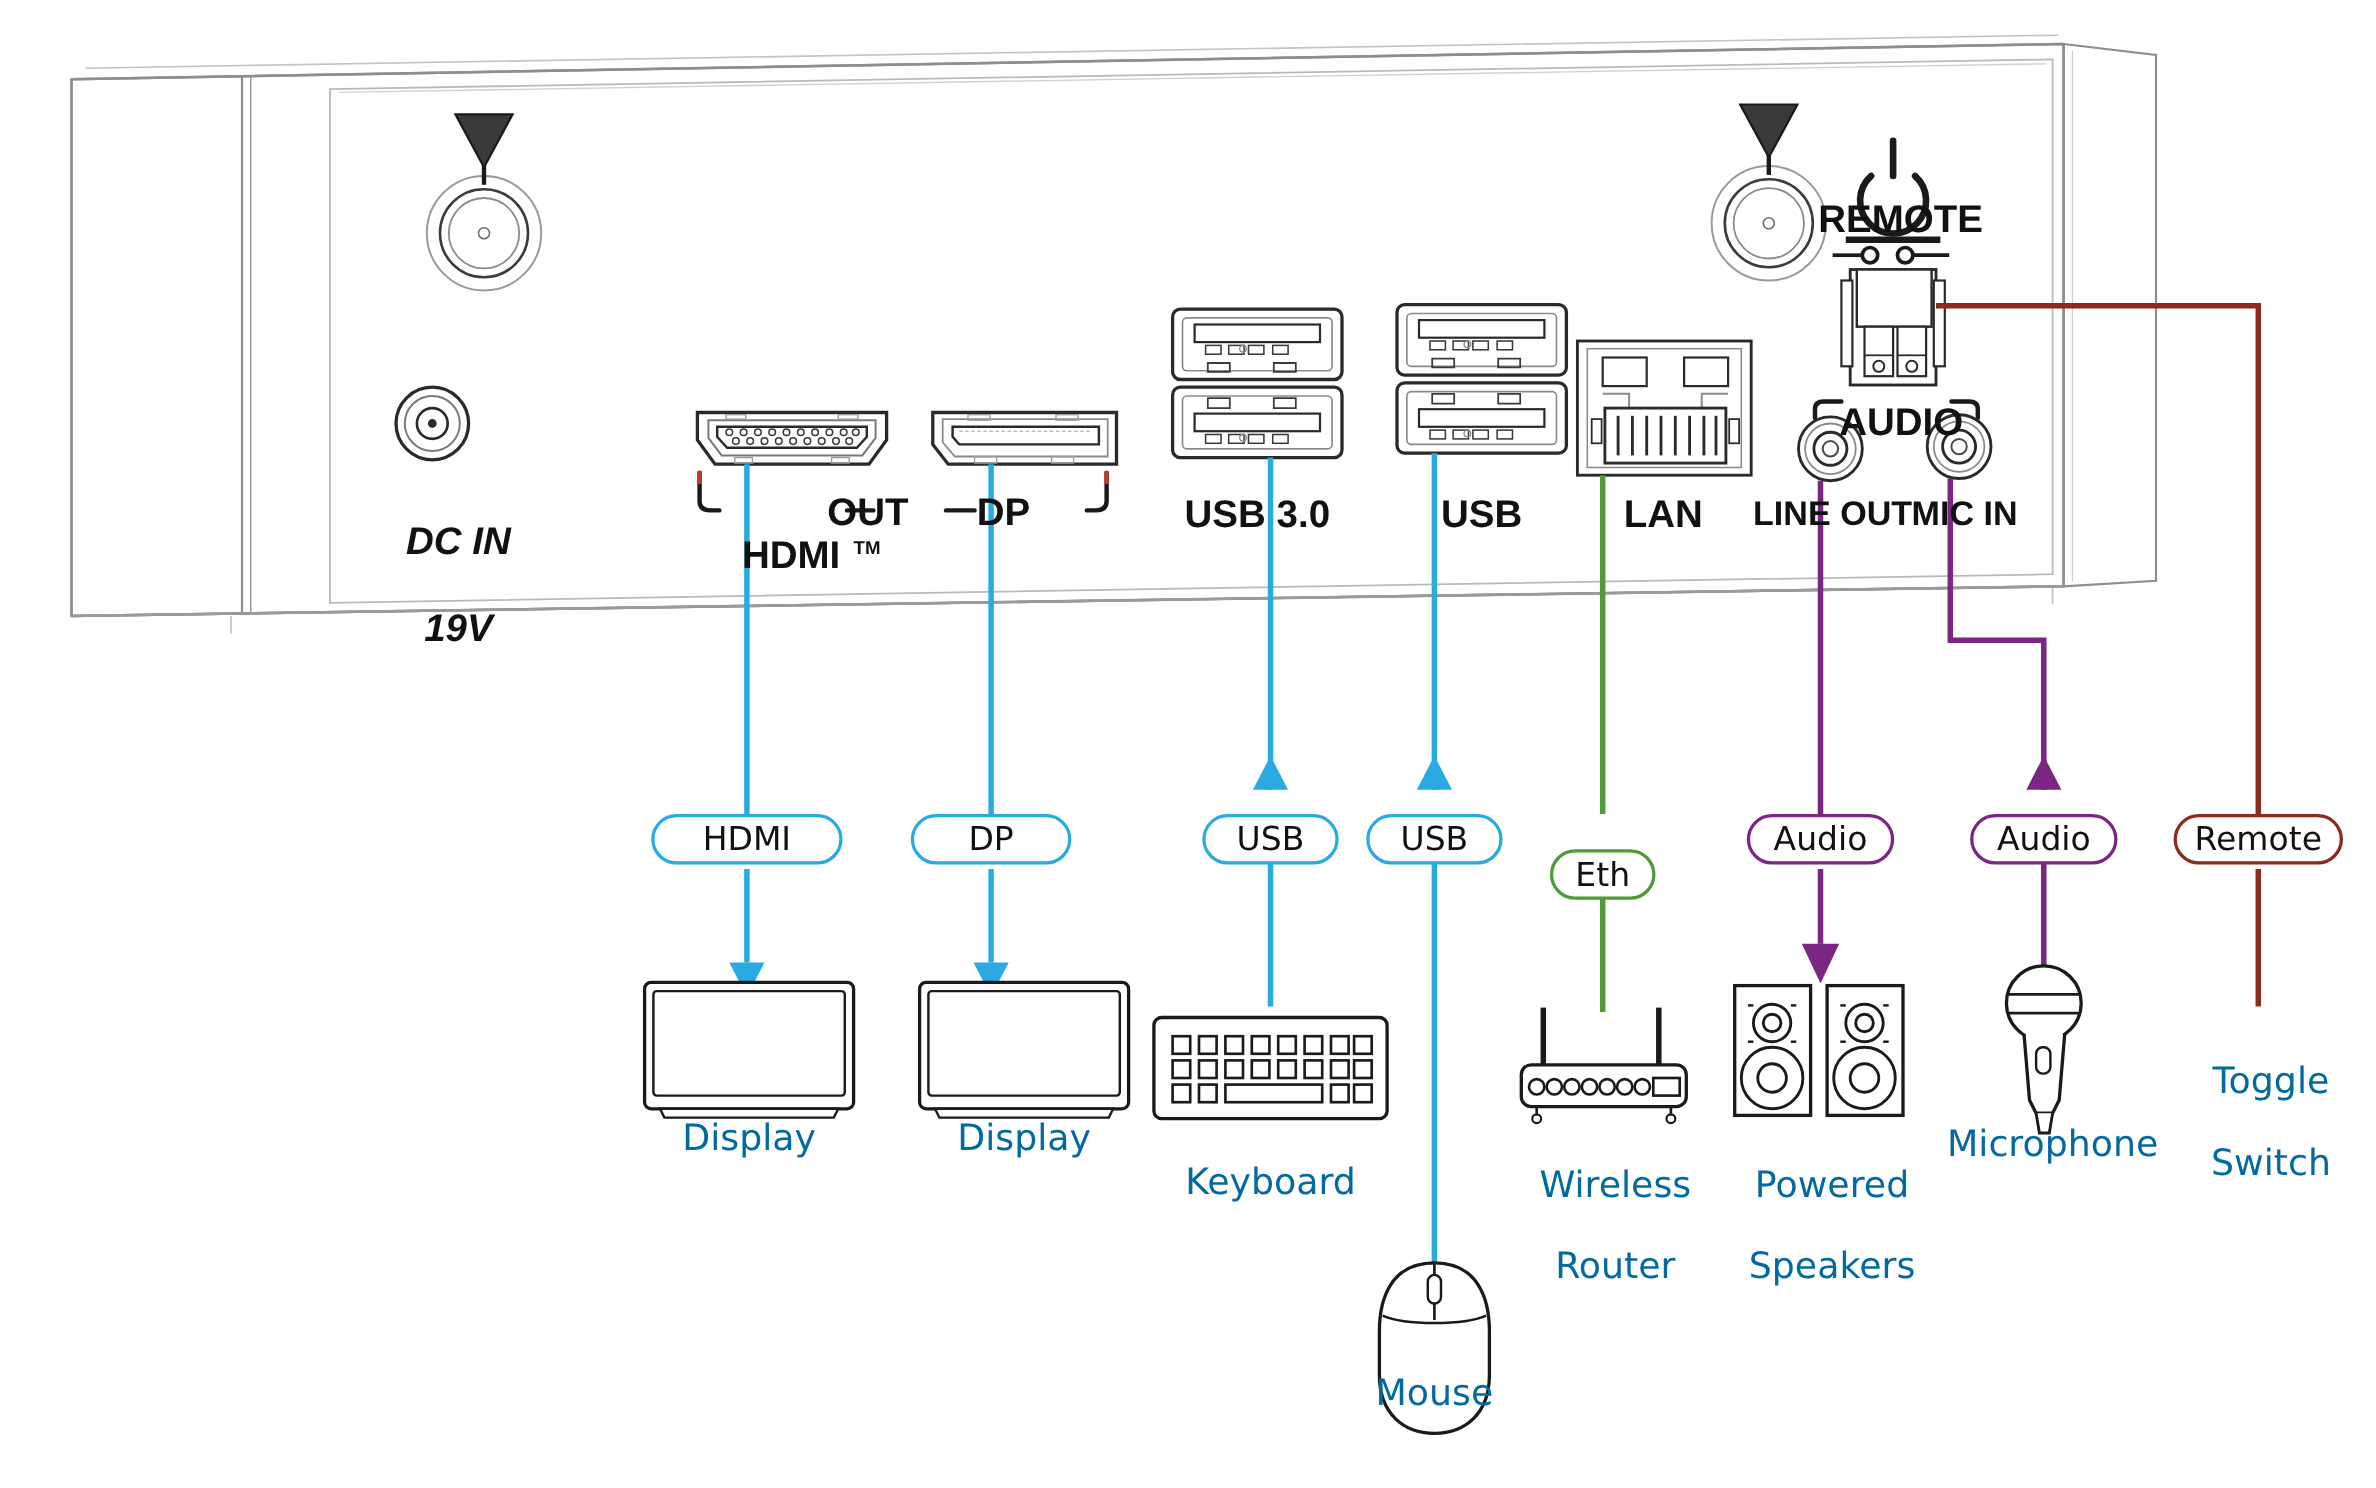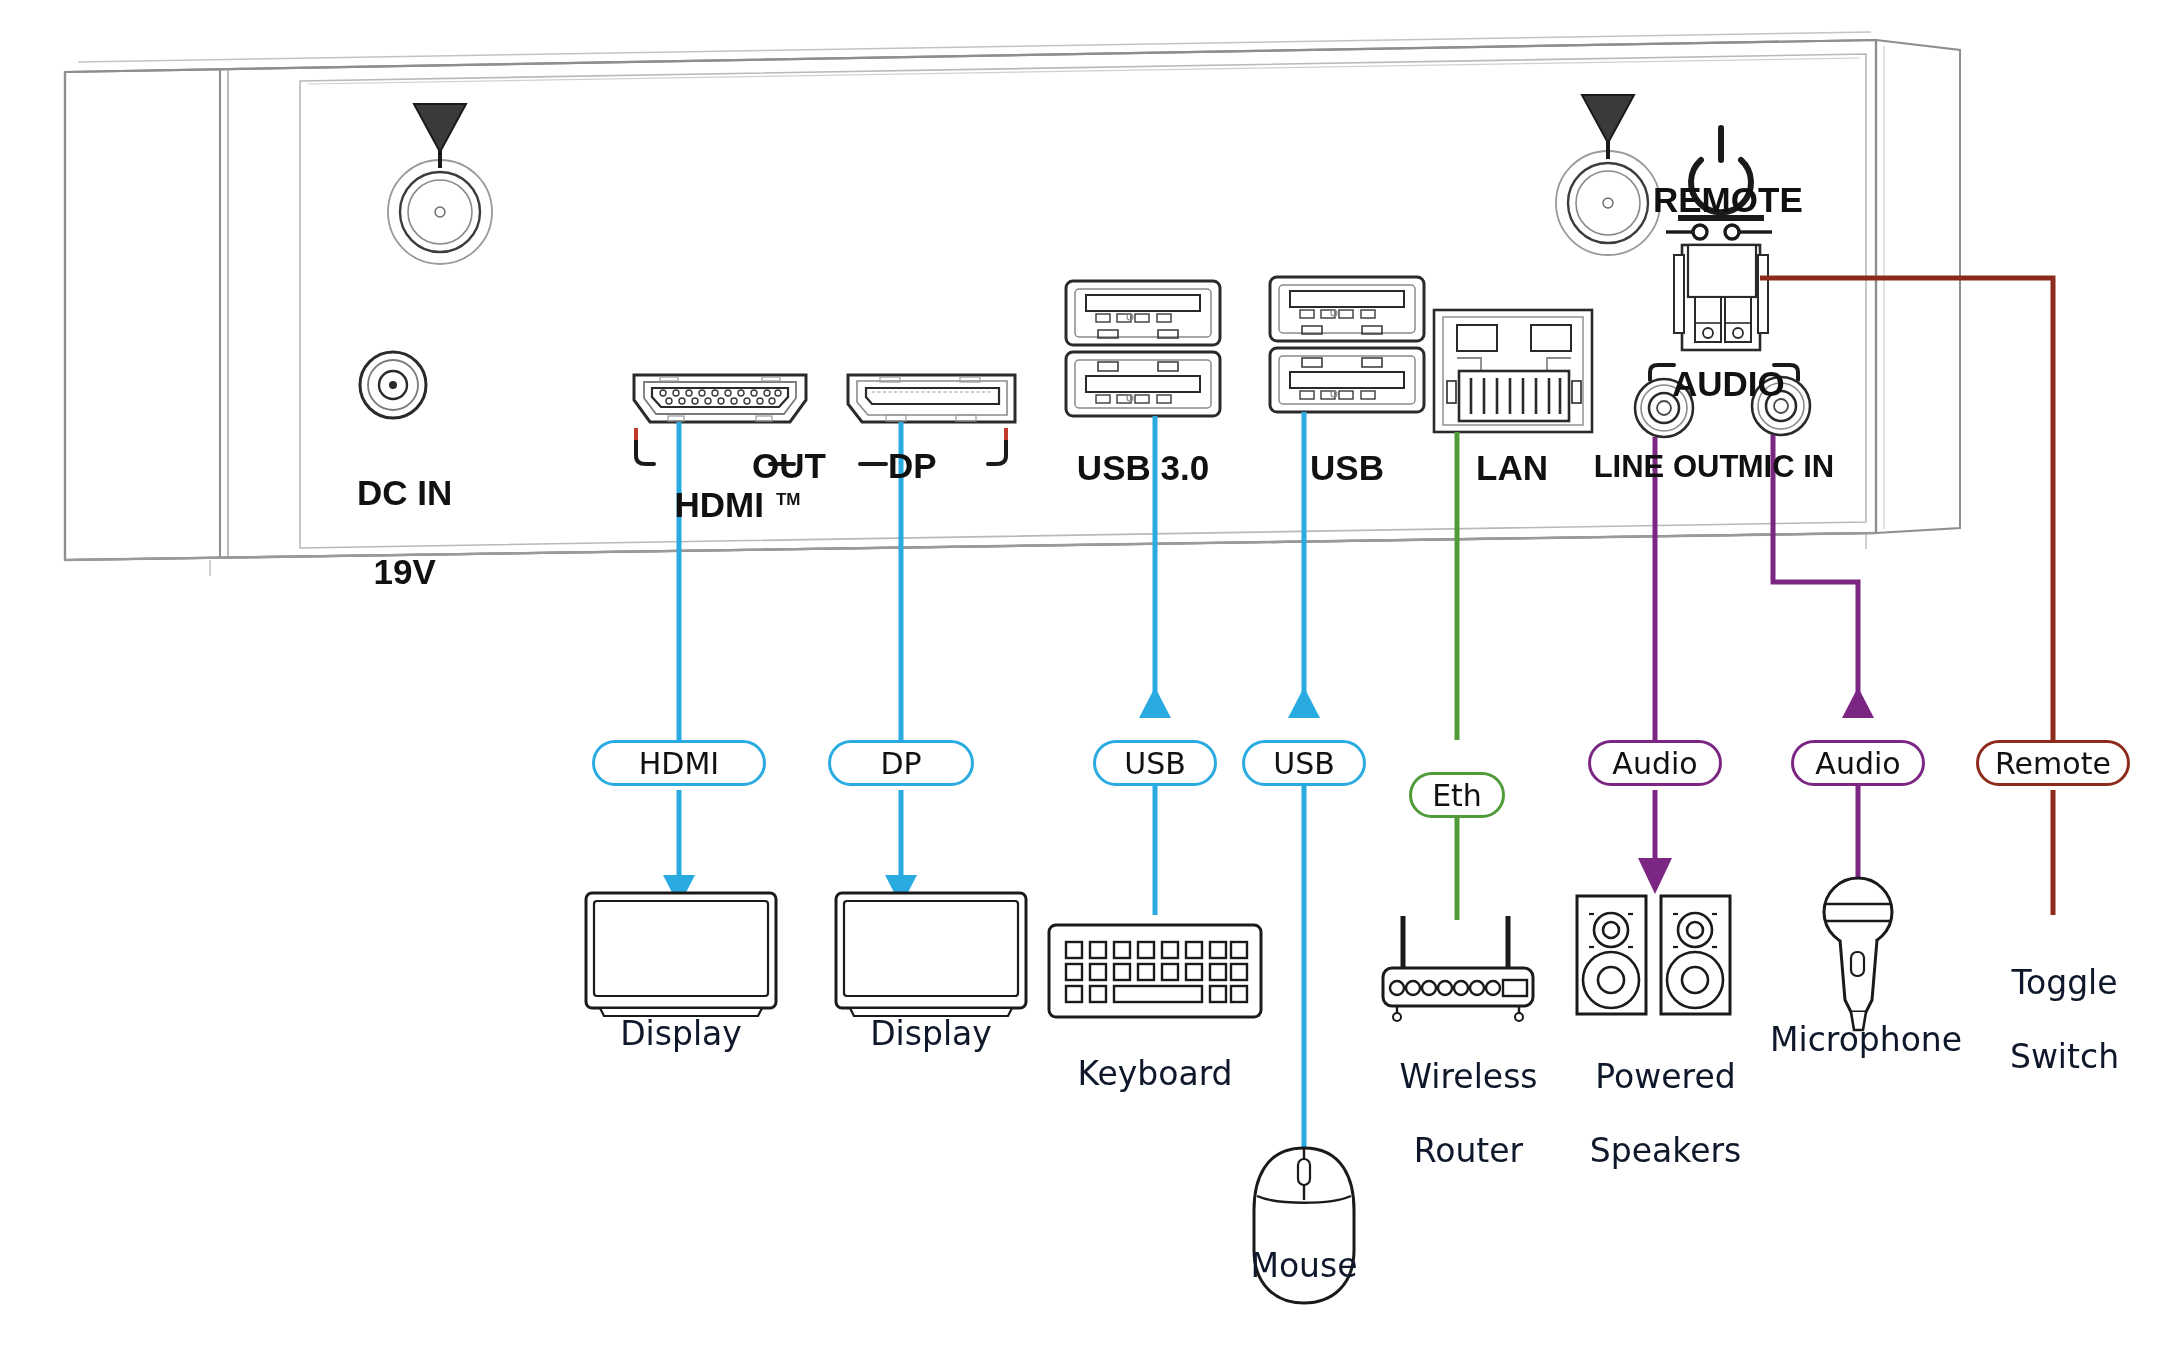--- a/index.html
+++ b/index.html
@@ -15,21 +15,21 @@
   .silk{
     font-family:"Liberation Sans", sans-serif;
     font-weight:bold;font-size:35px;color:#111;text-align:center;
     letter-spacing:0px;
   }
   .silk.small{font-size:31px;}
   .sup{font-size:17px;vertical-align:super;font-weight:bold;margin-left:12px;}
   
   .cap{
     font-family:"DejaVu Sans", sans-serif;
-    font-size:33px;color:#0f172a;text-align:center;font-weight:400;
+    font-size:33px;color:#0369a1;text-align:center;font-weight:400;
   }
   
   .pill-txt{
     font-family:"DejaVu Sans", sans-serif;
     font-size:30px;color:#111;text-align:center;
   }
   .pill-wrap{position:absolute;}
   .pill{
     box-sizing:border-box;
     border-radius:999px;background:#fff;
@@ -433,21 +433,21 @@
   <g fill="none" stroke="#1a1a1a">
     <circle cx="1858" cy="912" r="34" stroke-width="3" fill="#fff"></circle>
     <line x1="1825" y1="904" x2="1891" y2="904" stroke-width="2.6"></line>
     <line x1="1825" y1="921" x2="1891" y2="921" stroke-width="2.6"></line>
     <path d="M1840,940 L1845,1000 L1851,1012 L1866,1012 L1872,1000 L1877,940" stroke-width="3" fill="#fff"></path>
     <rect x="1851" y="952" width="13" height="24" rx="6" stroke-width="2.2" fill="#fff"></rect>
     <path d="M1851,1012 L1854,1030 L1863,1030 L1866,1012" stroke-width="2.6" fill="#fff"></path>
   </g>
 </svg>
 
-<div class="txt silk" style="left:310px;top:434px;width:170px;">
+<div class="txt silk" style="left:322px;top:434px;width:170px;font-style:italic;">
   <span>DC IN</span><br>
   <span>19V</span>
 </div>
 
 <div class="txt silk" style="left:655px;top:446px;width:120px;text-align:left;">
   <span>HDMI</span><span class="sup">TM</span>
 </div>
 <div class="txt silk" style="left:752px;top:446px;width:70px;">OUT</div>
 <div class="txt silk" style="left:888px;top:446px;width:60px;text-align:left;">DP</div>
 

